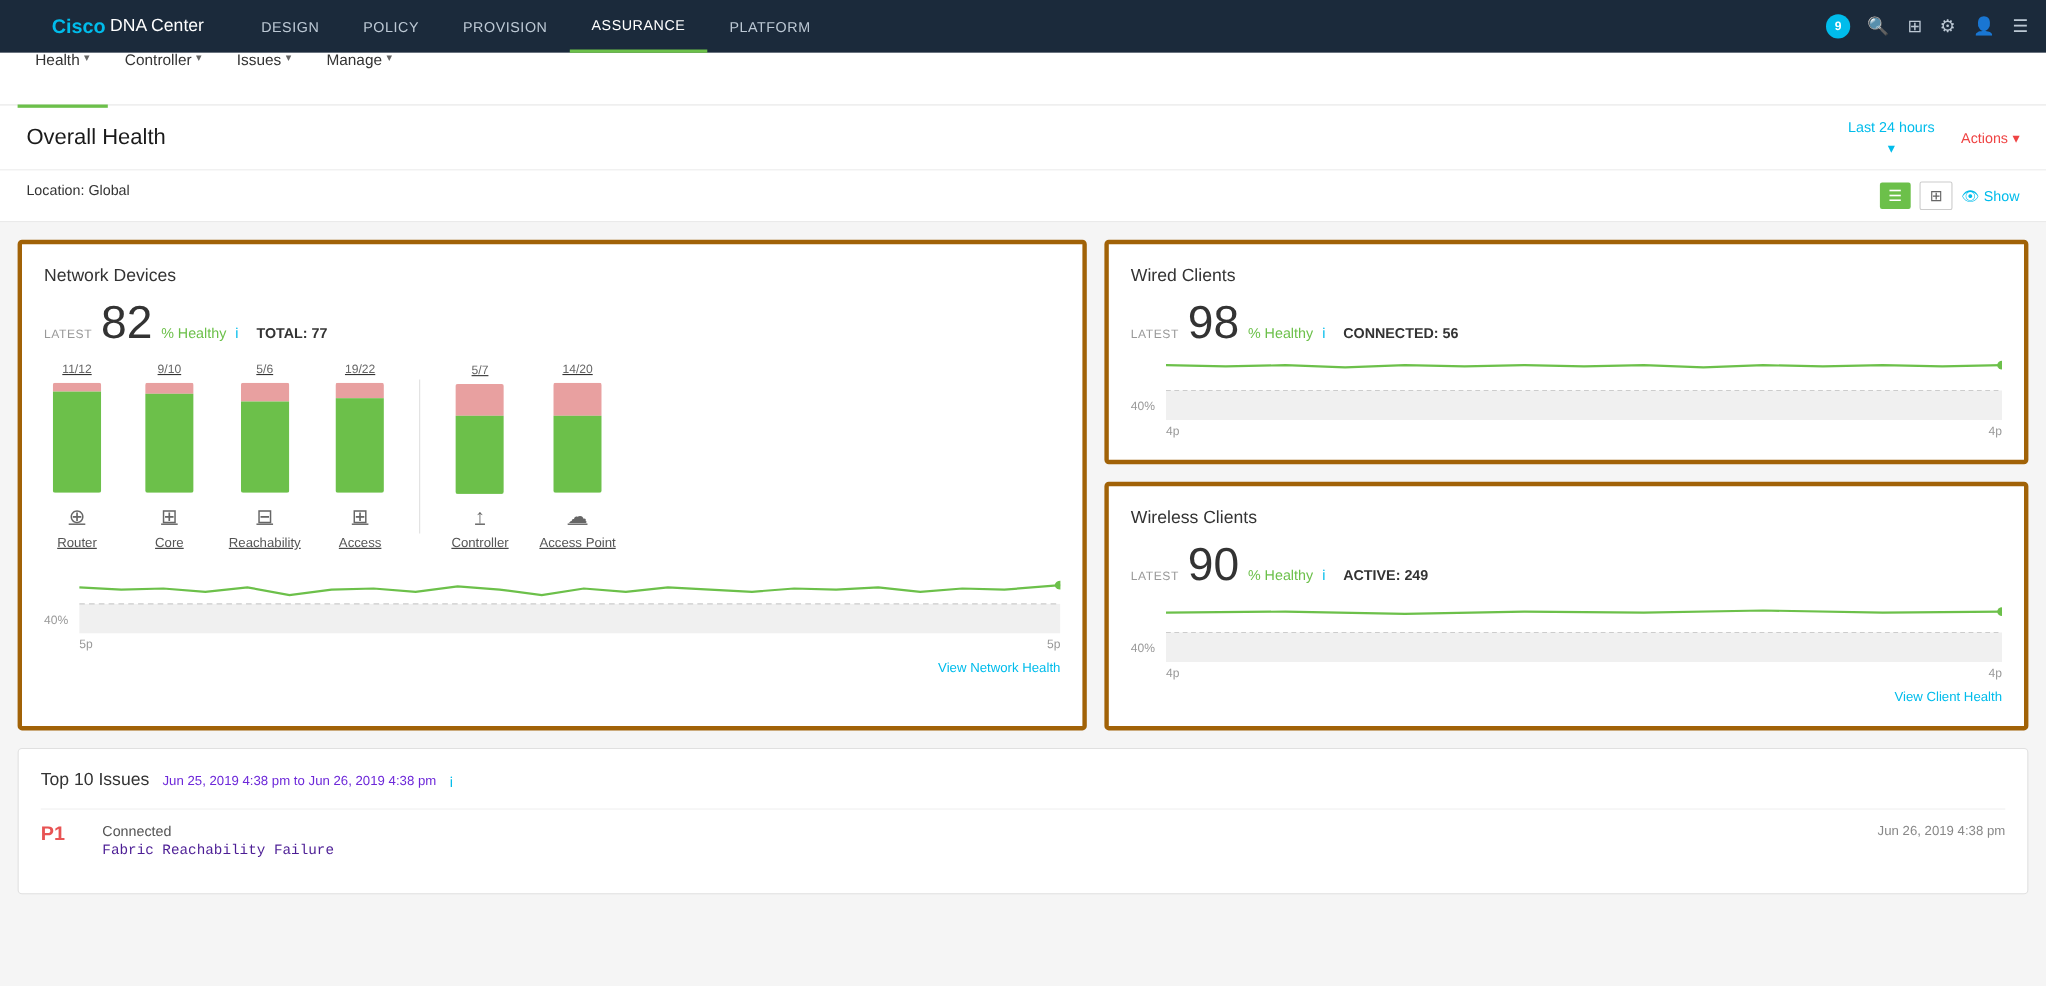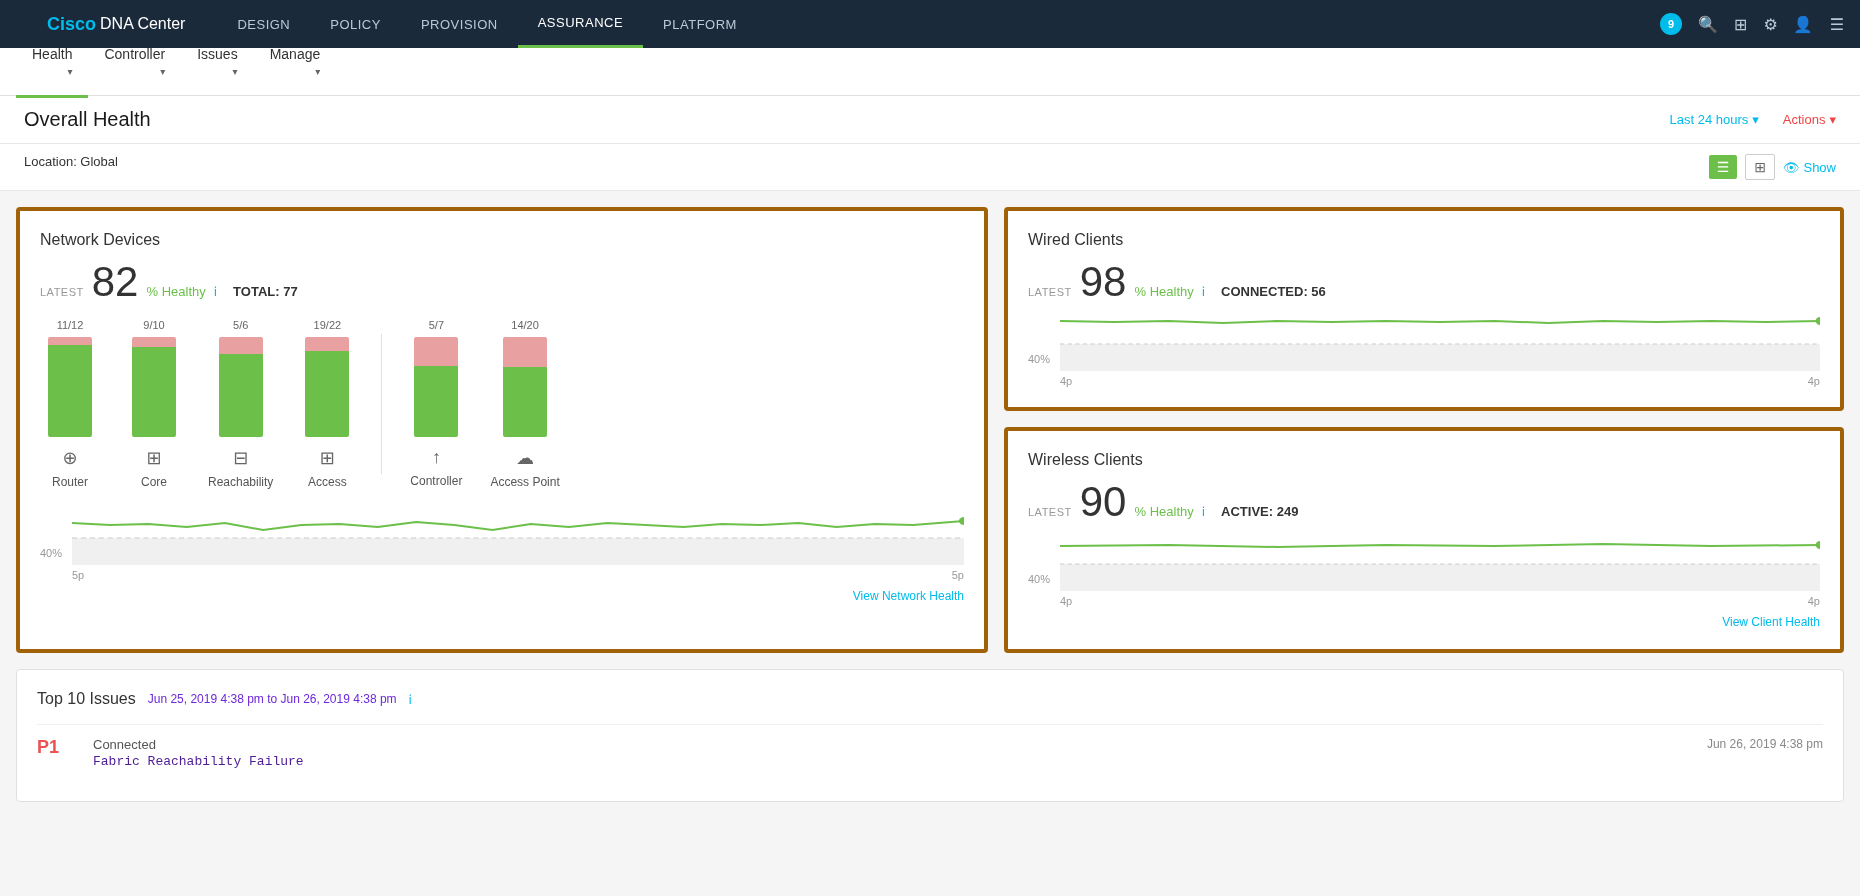--- a/index.html
+++ b/index.html
@@ -60,29 +60,28 @@
     .sub-nav {
       background: #fff;
       border-bottom: 1px solid #e0e0e0;
       padding: 0 16px;
       display: flex;
       align-items: center;
       height: 48px;
     }
     .sub-nav-item {
       display: flex;
-      align-items: flex-end;
+      align-items: flex-start;
       gap: 4px;
       padding: 0 16px;
       height: 52px;
       cursor: pointer;
       color: #333;
       font-size: 14px;
       border-bottom: 3px solid transparent;
-      flex-direction: column;
     }
     .sub-nav-item.active {
       color: #333;
       border-bottom: 3px solid #6cc04a;
     }
     .sub-nav-item .chevron { font-size: 10px; color: #666; }
 
     
     .page-header {
       background: #fff;
@@ -94,20 +93,21 @@
     }
     .page-title { font-size: 20px; font-weight: 400; color: #1a1a1a; }
     .page-header-right { display: flex; align-items: center; gap: 24px; }
     .time-range {
       color: #00bceb;
       cursor: pointer;
       display: flex;
       align-items: center;
       gap: 4px;
       font-size: 13px;
+      flex-direction: column;
     }
     .actions-btn {
       color: #ef4444;
       cursor: pointer;
       display: flex;
       align-items: center;
       gap: 4px;
       font-size: 13px;
     }
 
@@ -209,22 +209,23 @@
       font-weight: 600;
       color: #333;
       margin-left: 8px;
     }
 
     
     .device-bars {
       display: flex;
       gap: 24px;
       margin: 16px 0;
-      align-items: flex-start;
+      align-items: center;
       position: relative;
+      text-decoration: underline;
     }
     .device-bar-group {
       display: flex;
       flex-direction: column;
       align-items: center;
       gap: 6px;
       min-width: 60px;
     }
     .bar-label-top {
       font-size: 11px;

